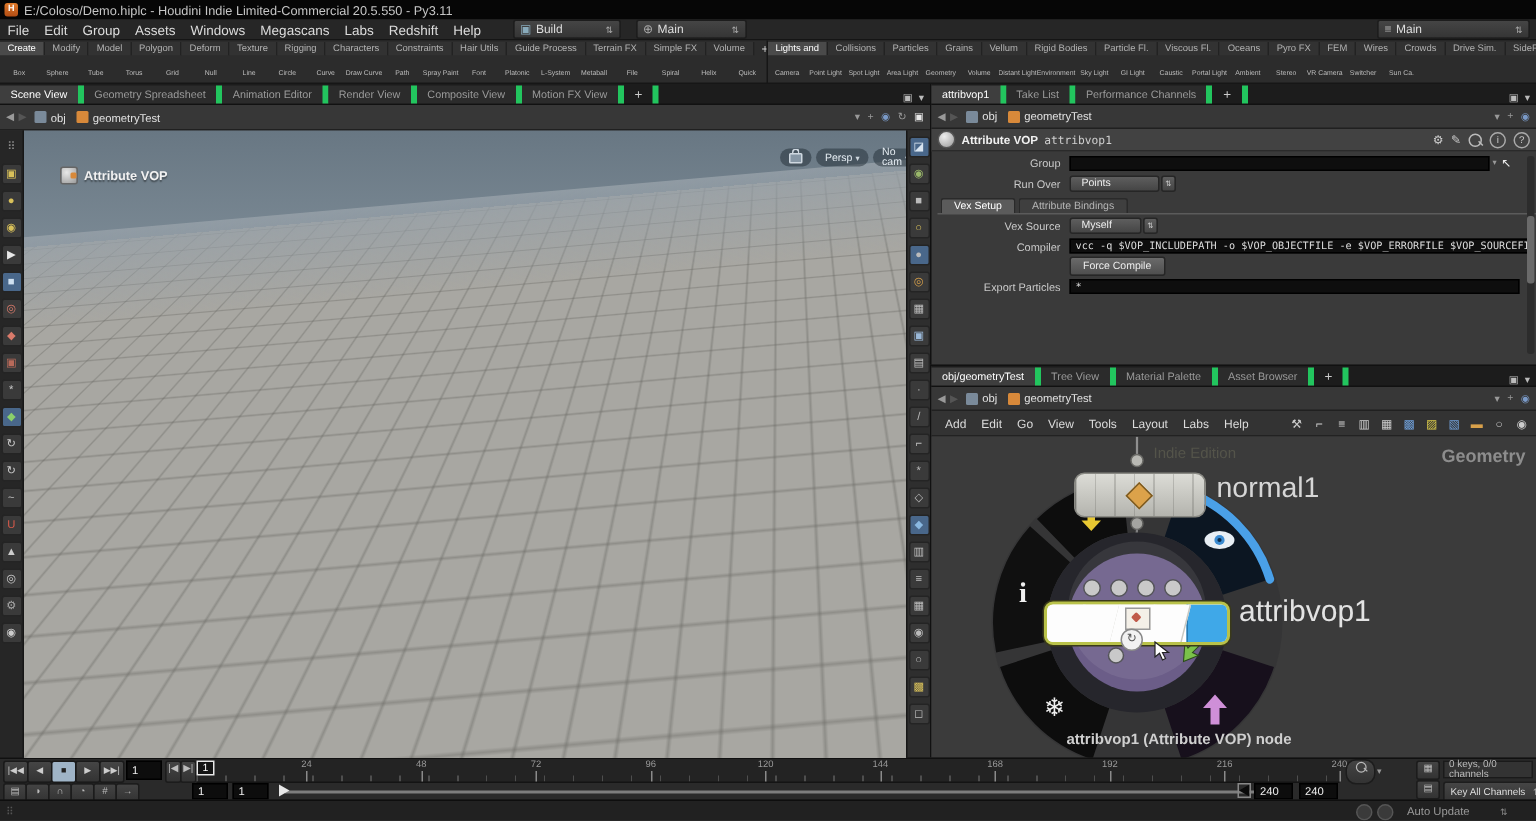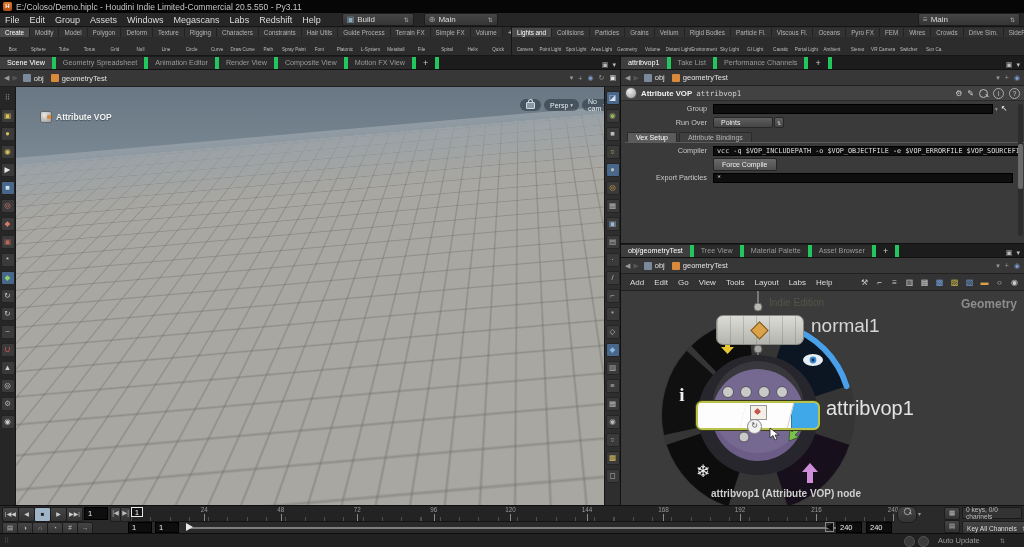--- a/index.html
+++ b/index.html
@@ -395,20 +395,25 @@
   <div class="prow">
     <span class="plabel">Run Over</span>
     <span class="dbtn" style="width:60px">Points</span>
     <span class="spinbox">⇅</span>
   </div>
   <div class="ptabs2" id="param-subtabs">
       <span class="ptab2 active">Vex Setup</span>
       <span class="ptab2">Attribute Bindings</span>
     </div>
   <div class="prow">
+    <span class="plabel">Vex Source</span>
+    <span class="dbtn" style="width:48px">Myself</span>
+    <span class="spinbox">⇅</span>
+  </div>
+  <div class="prow">
     <span class="plabel">Compiler</span>
     <span class="pfield" style="width:306px;white-space:nowrap;overflow:hidden">vcc -q $VOP_INCLUDEPATH -o $VOP_OBJECTFILE -e $VOP_ERRORFILE $VOP_SOURCEFILE</span>
   </div>
   <div class="prow">
     <span class="plabel"></span>
     <span class="fbtn">Force Compile</span>
   </div>
   <div class="prow">
     <span class="plabel">Export Particles</span>
     <span class="pfield" style="width:300px">*</span>

